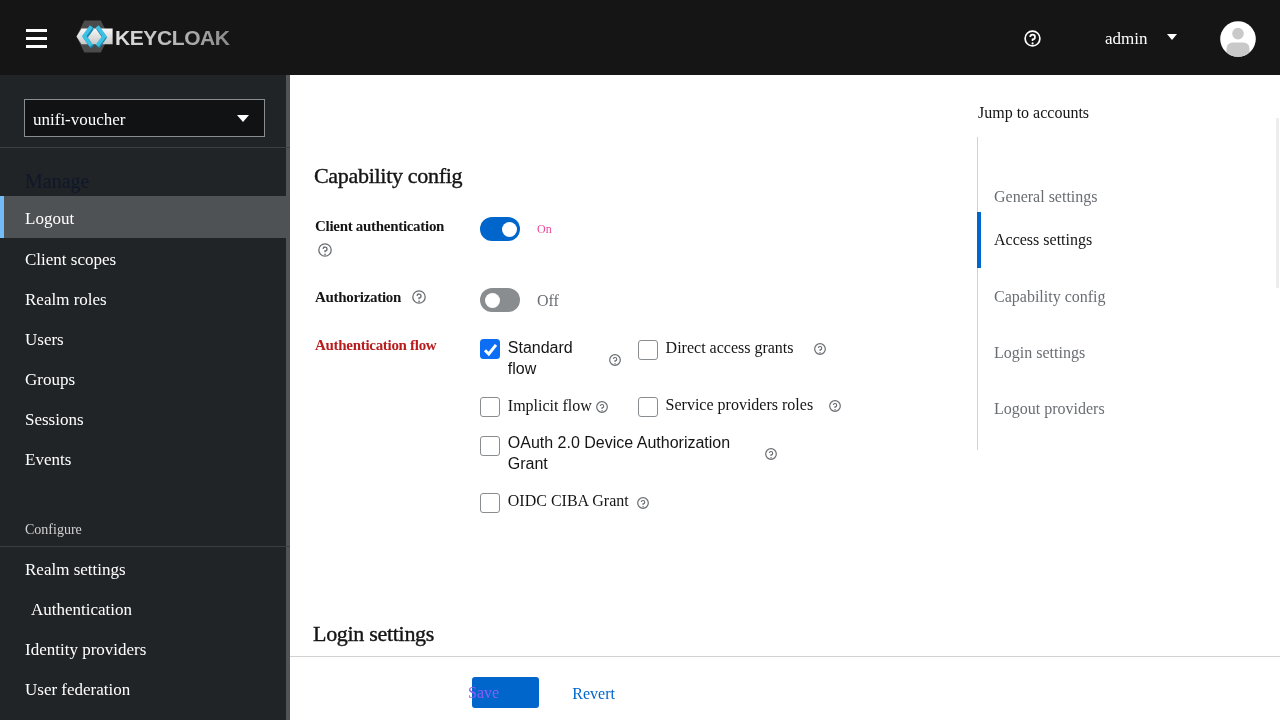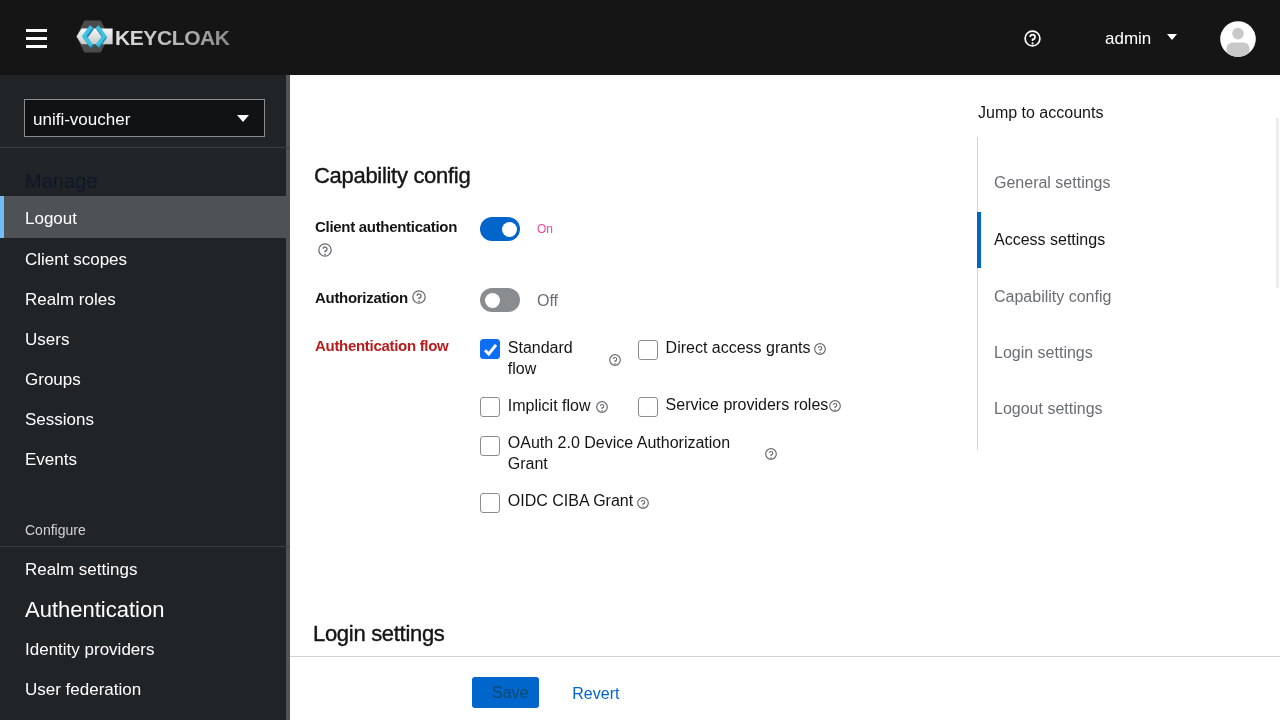--- a/index.html
+++ b/index.html
@@ -1,21 +1,21 @@
 <!DOCTYPE html>
 <html><head>
 <meta charset="utf-8">
 <style>
   * { margin:0; padding:0; box-sizing:border-box; }
   html,body { width:1280px; height:720px; overflow:hidden; background:#fff;
     font-family:"Liberation Sans", sans-serif; }
   .abs { position:absolute; }
   .hdr { left:0; top:0; width:1280px; height:75px; background:#151515; }
   .sb  { left:0; top:75px; width:290px; height:645px; background:#212427; }
-  .txt { white-space:nowrap; }
+  .txt { white-space:nowrap;font-family:Liberation Serif, serif; }
 </style>
 </head>
 <body>
 
 <div class="abs hdr"></div>
 
 <div class="abs" style="left:25.5px;top:28.6px;width:21.5px;height:3px;background:#fff"></div>
 <div class="abs" style="left:25.5px;top:37.2px;width:21.5px;height:3px;background:#fff"></div>
 <div class="abs" style="left:25.5px;top:45.4px;width:21.5px;height:3px;background:#fff"></div>
 
@@ -75,21 +75,21 @@
 <div class="abs txt" style="left:25px;top:210px;font-size:17px;color:#fff;line-height:17px">Logout</div>
 <div class="abs txt" style="left:25px;top:251px;font-size:17px;color:#fff;line-height:17px">Client scopes</div>
 <div class="abs txt" style="left:25px;top:291px;font-size:17px;color:#fff;line-height:17px">Realm roles</div>
 <div class="abs txt" style="left:25px;top:331px;font-size:17px;color:#fff;line-height:17px">Users</div>
 <div class="abs txt" style="left:25px;top:371px;font-size:17px;color:#fff;line-height:17px">Groups</div>
 <div class="abs txt" style="left:25px;top:411px;font-size:17px;color:#fff;line-height:17px">Sessions</div>
 <div class="abs txt" style="left:25px;top:451px;font-size:17px;color:#fff;line-height:17px">Events</div>
 <div class="abs txt" style="left:25px;top:523px;font-size:14px;color:#d2d2d2;line-height:14px">Configure</div>
 <div class="abs" style="left:0;top:546px;width:290px;height:1px;background:#3c3f42"></div>
 <div class="abs txt" style="left:25px;top:561px;font-size:17px;color:#fff;line-height:17px">Realm settings</div>
-<div class="abs txt" style="left:25px;top:601px;font-size:22px;color:#fff;line-height:17px">Authentication</div>
+<div class="abs txt" style="left:31px;top:601px;font-size:17px;color:#fff;line-height:17px">Authentication</div>
 <div class="abs txt" style="left:25px;top:641px;font-size:17px;color:#fff;line-height:17px">Identity providers</div>
 <div class="abs txt" style="left:25px;top:681px;font-size:17px;color:#fff;line-height:17px">User federation</div>
 
 <div class="abs txt" style="left:314px;top:164.8px;font-size:22px;color:#151515;line-height:22px;letter-spacing:-0.3px;-webkit-text-stroke:0.4px #151515">Capability config</div>
 
 <div class="abs txt" style="left:315px;top:218.6px;font-size:15px;font-weight:bold;color:#151515;line-height:15px;letter-spacing:-0.3px">Client authentication</div>
 <svg class="abs" style="left:317.6px;top:243.2px" width="14" height="14" viewBox="0 0 14 14">
   <circle cx="7" cy="7" r="6.2" fill="none" stroke="#6a6e73" stroke-width="1.3"></circle>
   <path d="M5.1 5.9 A1.95 1.95 0 1 1 7.05 7.95 L7.05 9.25" fill="none" stroke="#6a6e73" stroke-width="1.35"></path>
     <circle cx="7.05" cy="11.35" r="0.85" fill="#6a6e73"></circle>
@@ -159,24 +159,24 @@
   <circle cx="7" cy="7" r="6.2" fill="none" stroke="#6a6e73" stroke-width="1.4"></circle>
   <path d="M5.1 5.9 A1.95 1.95 0 1 1 7.05 7.95 L7.05 9.25" fill="none" stroke="#6a6e73" stroke-width="1.35"></path>
     <circle cx="7.05" cy="11.35" r="0.85" fill="#6a6e73"></circle>
 </svg>
 
 <div class="abs txt" style="left:313px;top:622.8px;font-size:22px;color:#151515;line-height:22px;letter-spacing:-0.3px;-webkit-text-stroke:0.4px #151515">Login settings</div>
 
 <div class="abs txt" style="left:978px;top:104.5px;font-size:16px;color:#151515;line-height:16px">Jump to accounts</div>
 <div class="abs" style="left:977px;top:137px;width:1px;height:313px;background:#d2d2d2"></div>
 <div class="abs" style="left:977px;top:212px;width:4px;height:56px;background:#0066cc"></div>
-<div class="abs txt" style="left:994px;top:175px;font-size:16px;color:#6a6e73;line-height:16px">General settings</div>
+<div class="abs txt" style="left:994px;top:189px;font-size:16px;color:#6a6e73;line-height:16px">General settings</div>
 <div class="abs txt" style="left:994px;top:232.2px;font-size:16px;color:#151515;line-height:16px">Access settings</div>
 <div class="abs txt" style="left:994px;top:288.5px;font-size:16px;color:#6a6e73;line-height:16px">Capability config</div>
 <div class="abs txt" style="left:994px;top:344.7px;font-size:16px;color:#6a6e73;line-height:16px">Login settings</div>
-<div class="abs txt" style="left:994px;top:401px;font-size:16px;color:#6a6e73;line-height:16px">Logout settings</div>
+<div class="abs txt" style="left:994px;top:401px;font-size:16px;color:#6a6e73;line-height:16px">Logout providers</div>
 
 <div class="abs" style="left:1276px;top:118px;width:3px;height:170px;background:#ededed"></div>
 
 <div class="abs" style="left:290px;top:656px;width:990px;height:1px;background:#d2d2d2"></div>
 <div class="abs" style="left:471.7px;top:677.3px;width:67.3px;height:31px;background:#0066cc;border-radius:3px"></div>
-<div class="abs txt" style="left:492px;top:685px;font-size:16px;color:#0c4a6e;line-height:16px">Save</div>
+<div class="abs txt" style="left:468px;top:685px;font-size:16px;color:#8b5cf6;line-height:16px">Save</div>
 <div class="abs txt" style="left:572.3px;top:686.4px;font-size:16px;color:#0066cc;line-height:16px">Revert</div>
 
 </body></html>

